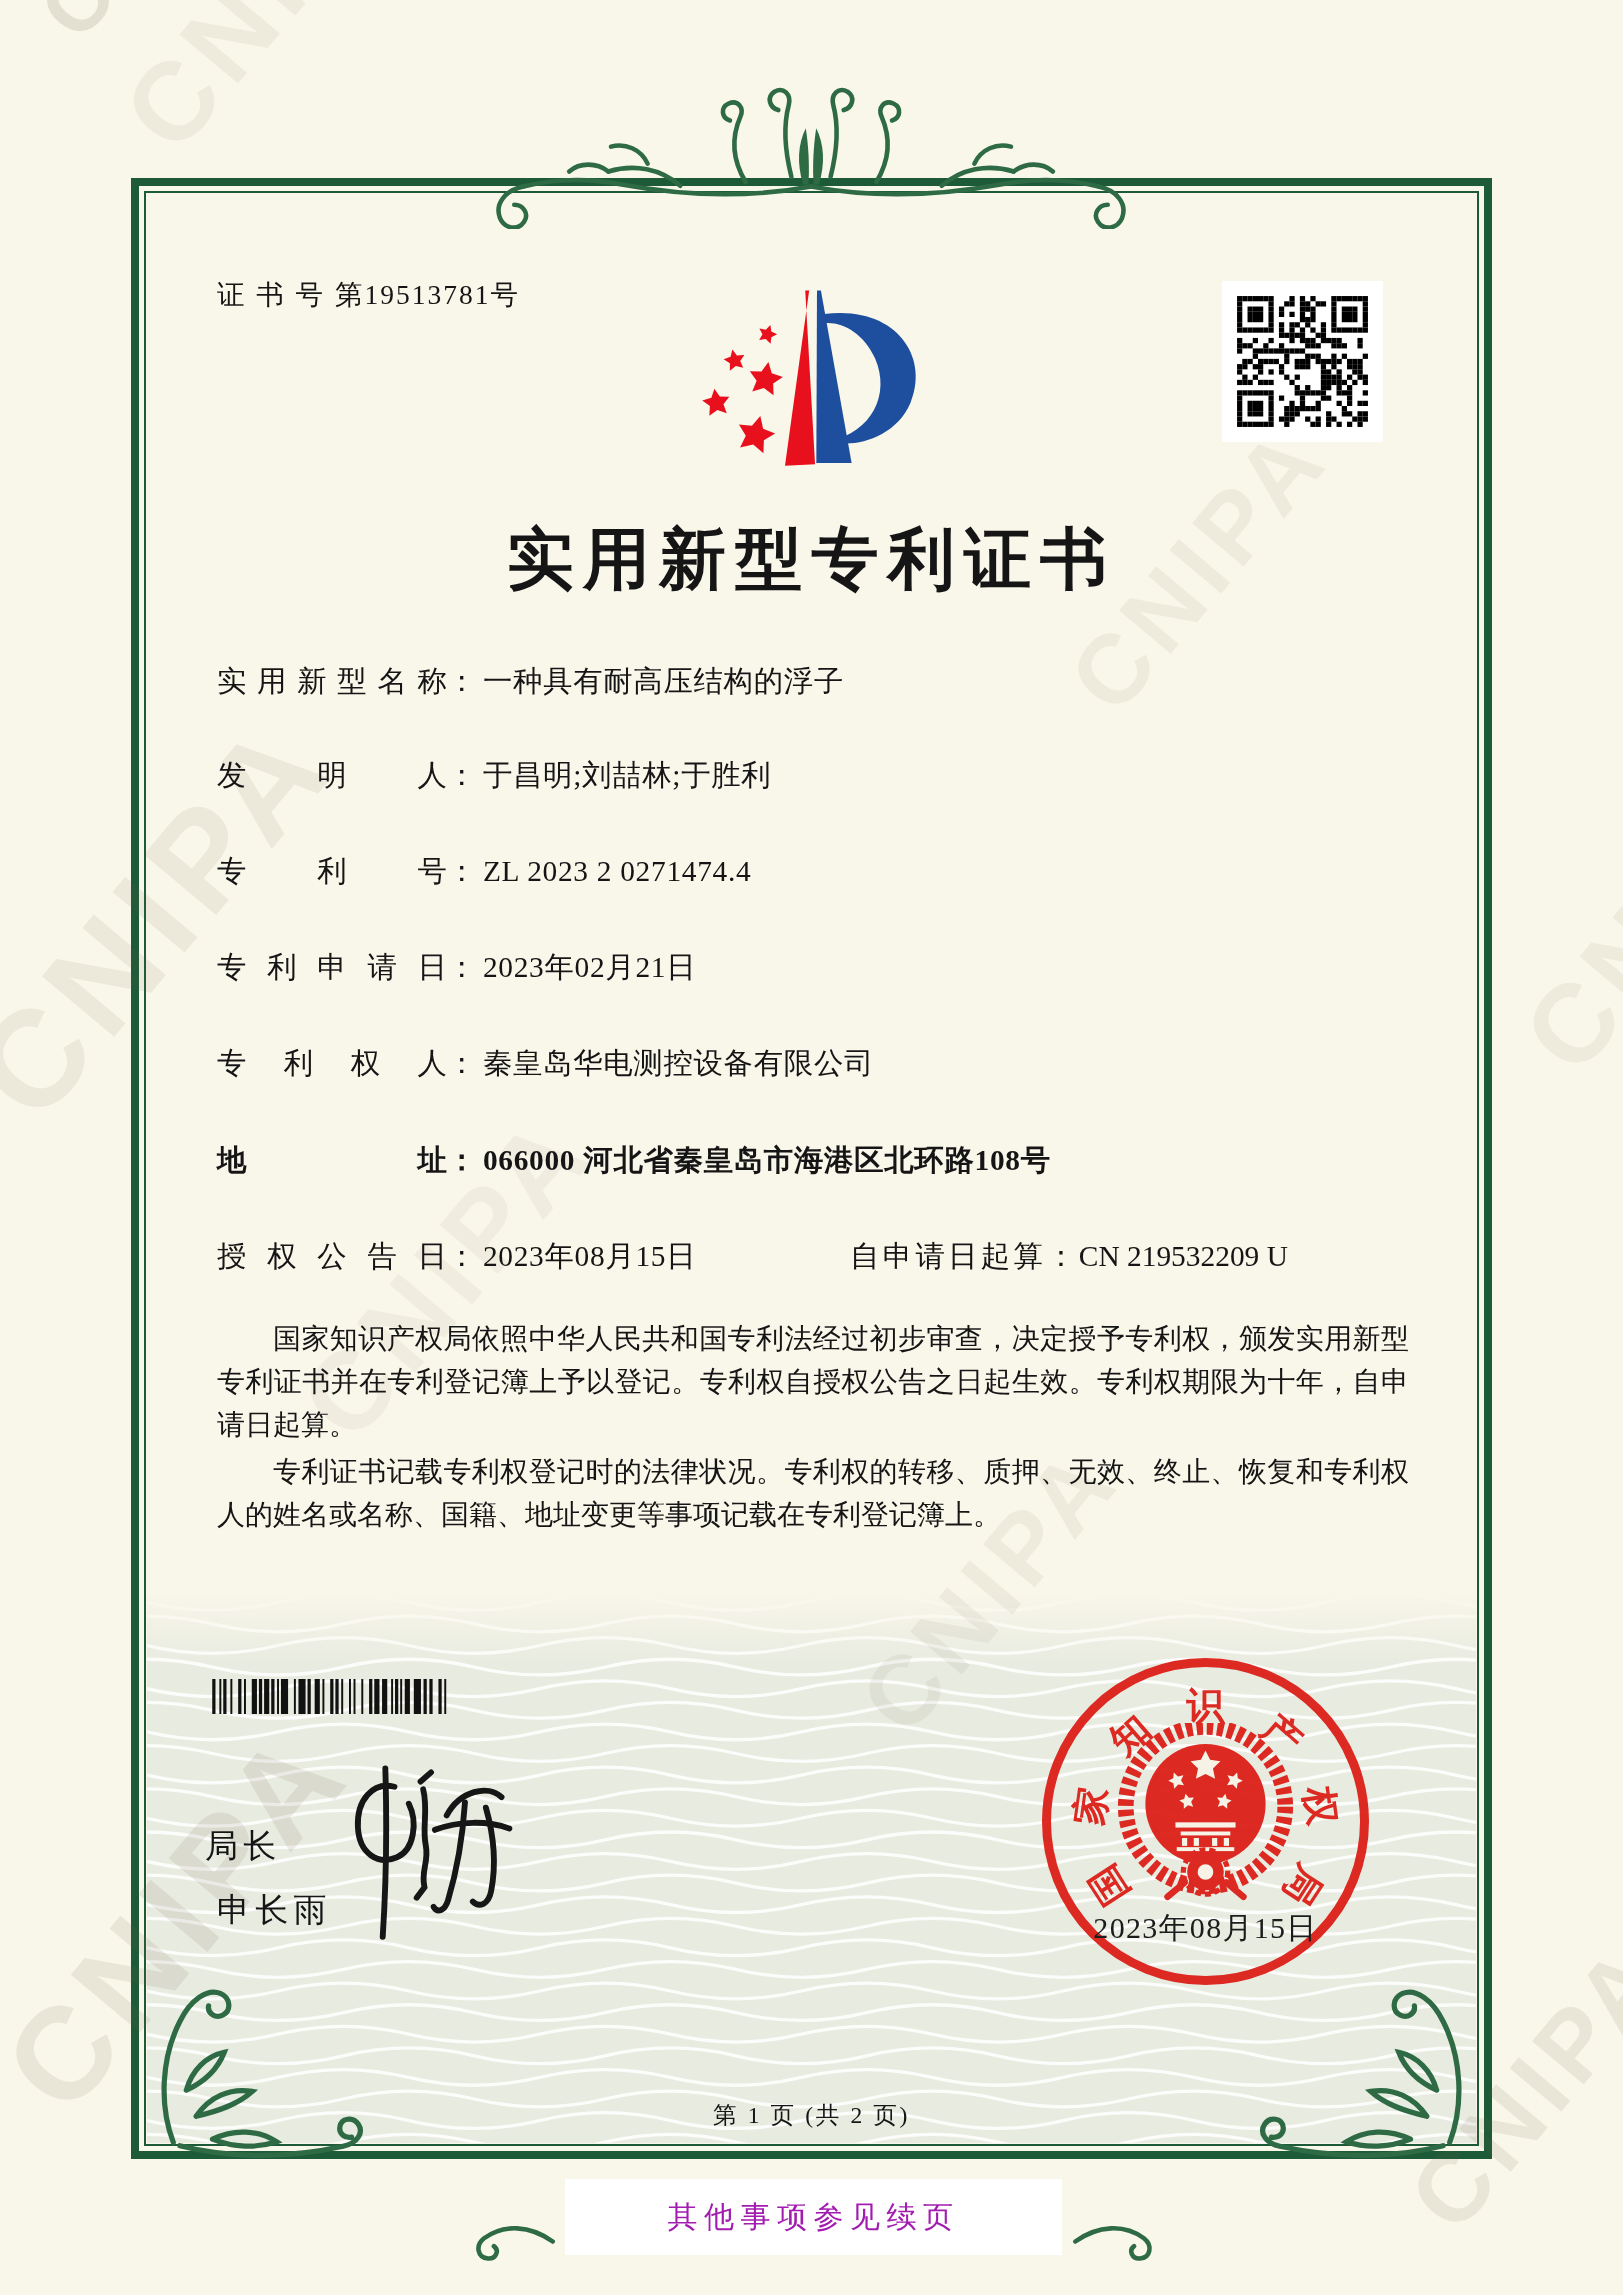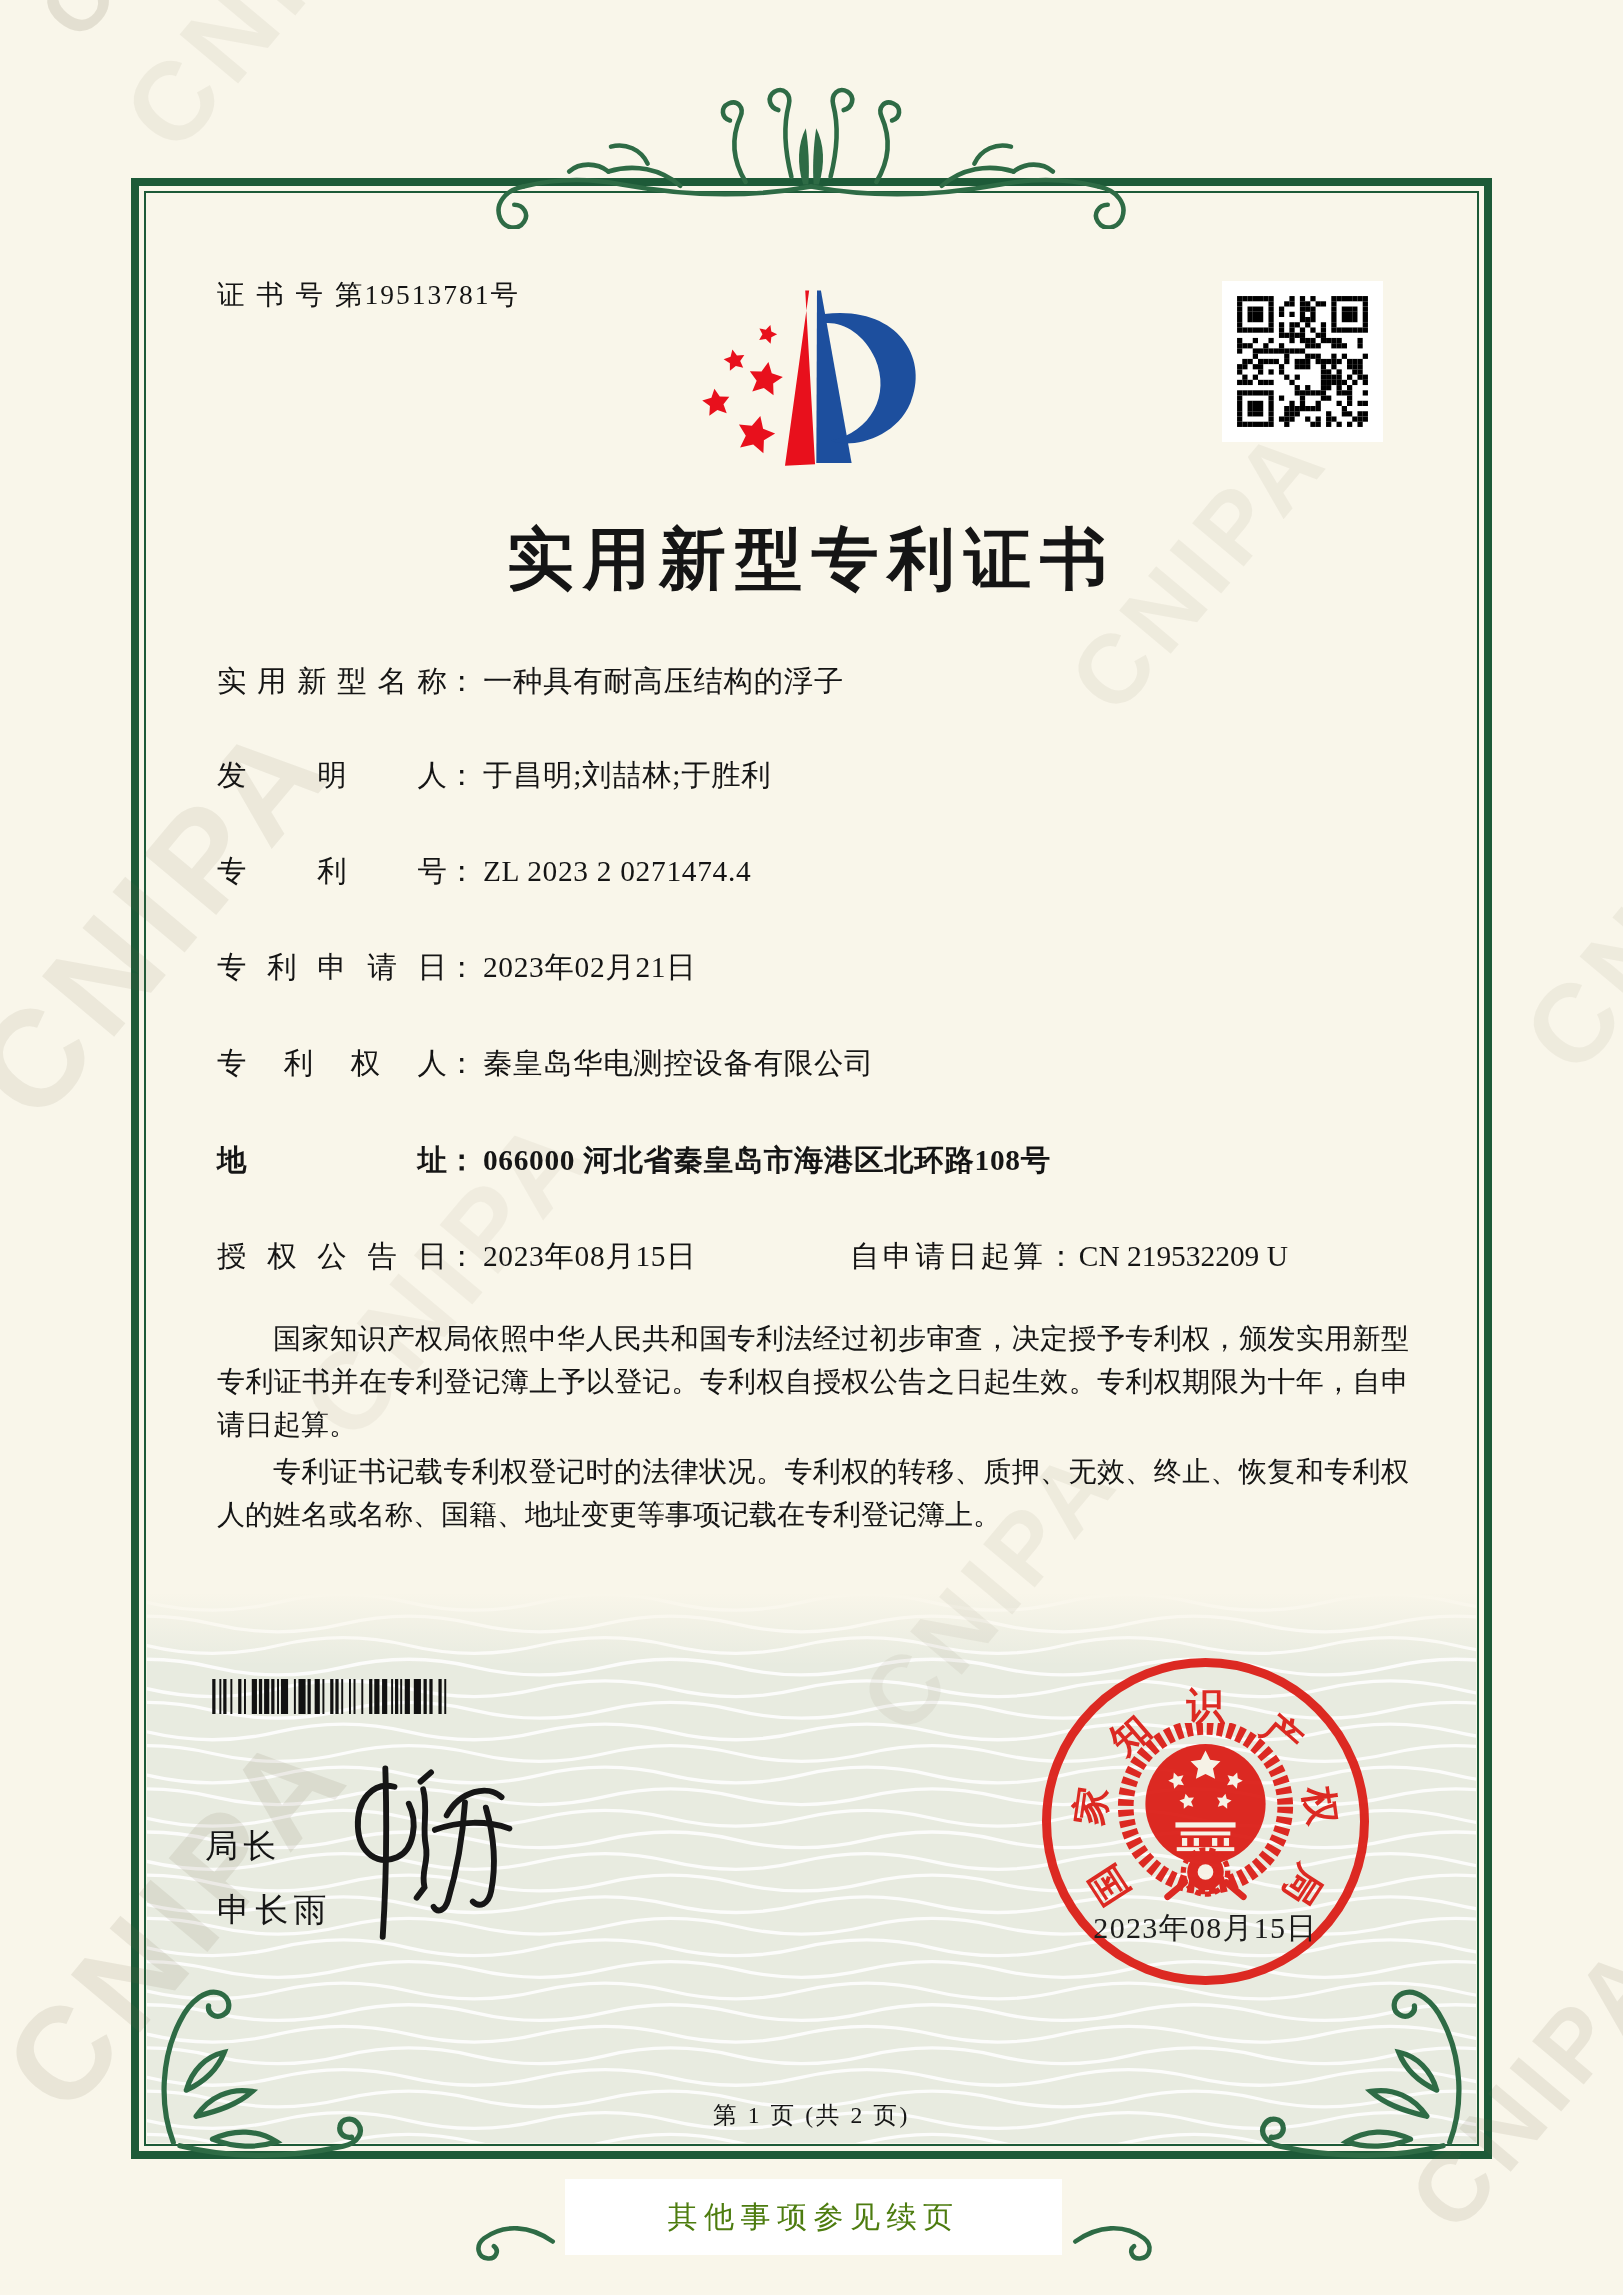--- a/index.html
+++ b/index.html
@@ -73,21 +73,21 @@
   .seal-emblem{position:absolute; left:63px; top:56px;}
   .seal-date{
     position:absolute; left:0; right:0; top:241px; text-align:center;
     font-size:30px; color:#111; letter-spacing:1.3px; z-index:6; white-space:nowrap;
   }
   
   .page-info{position:absolute; left:0; right:0; top:2099px; text-align:center; font-size:23.6px; z-index:4; letter-spacing:2.6px;}
   .cont-box{
     position:absolute; left:565px; top:2179px; width:497px; height:76px;
     background:#ffffff; z-index:4; text-align:center; line-height:76px;
-    font-size:30px; letter-spacing:6.5px; color:#4d7c0f;
+    font-size:30px; letter-spacing:6.5px; color:#a21caf;
   }
   svg{display:block;}
 </style>
 </head>
 <body>
 
 <div class="page">
 
   <div id="wms">
       <div class="wm" style="left: 19.6px; top: -6.5px; font-size: 85px; opacity: 0.15;">CNIPA</div>

